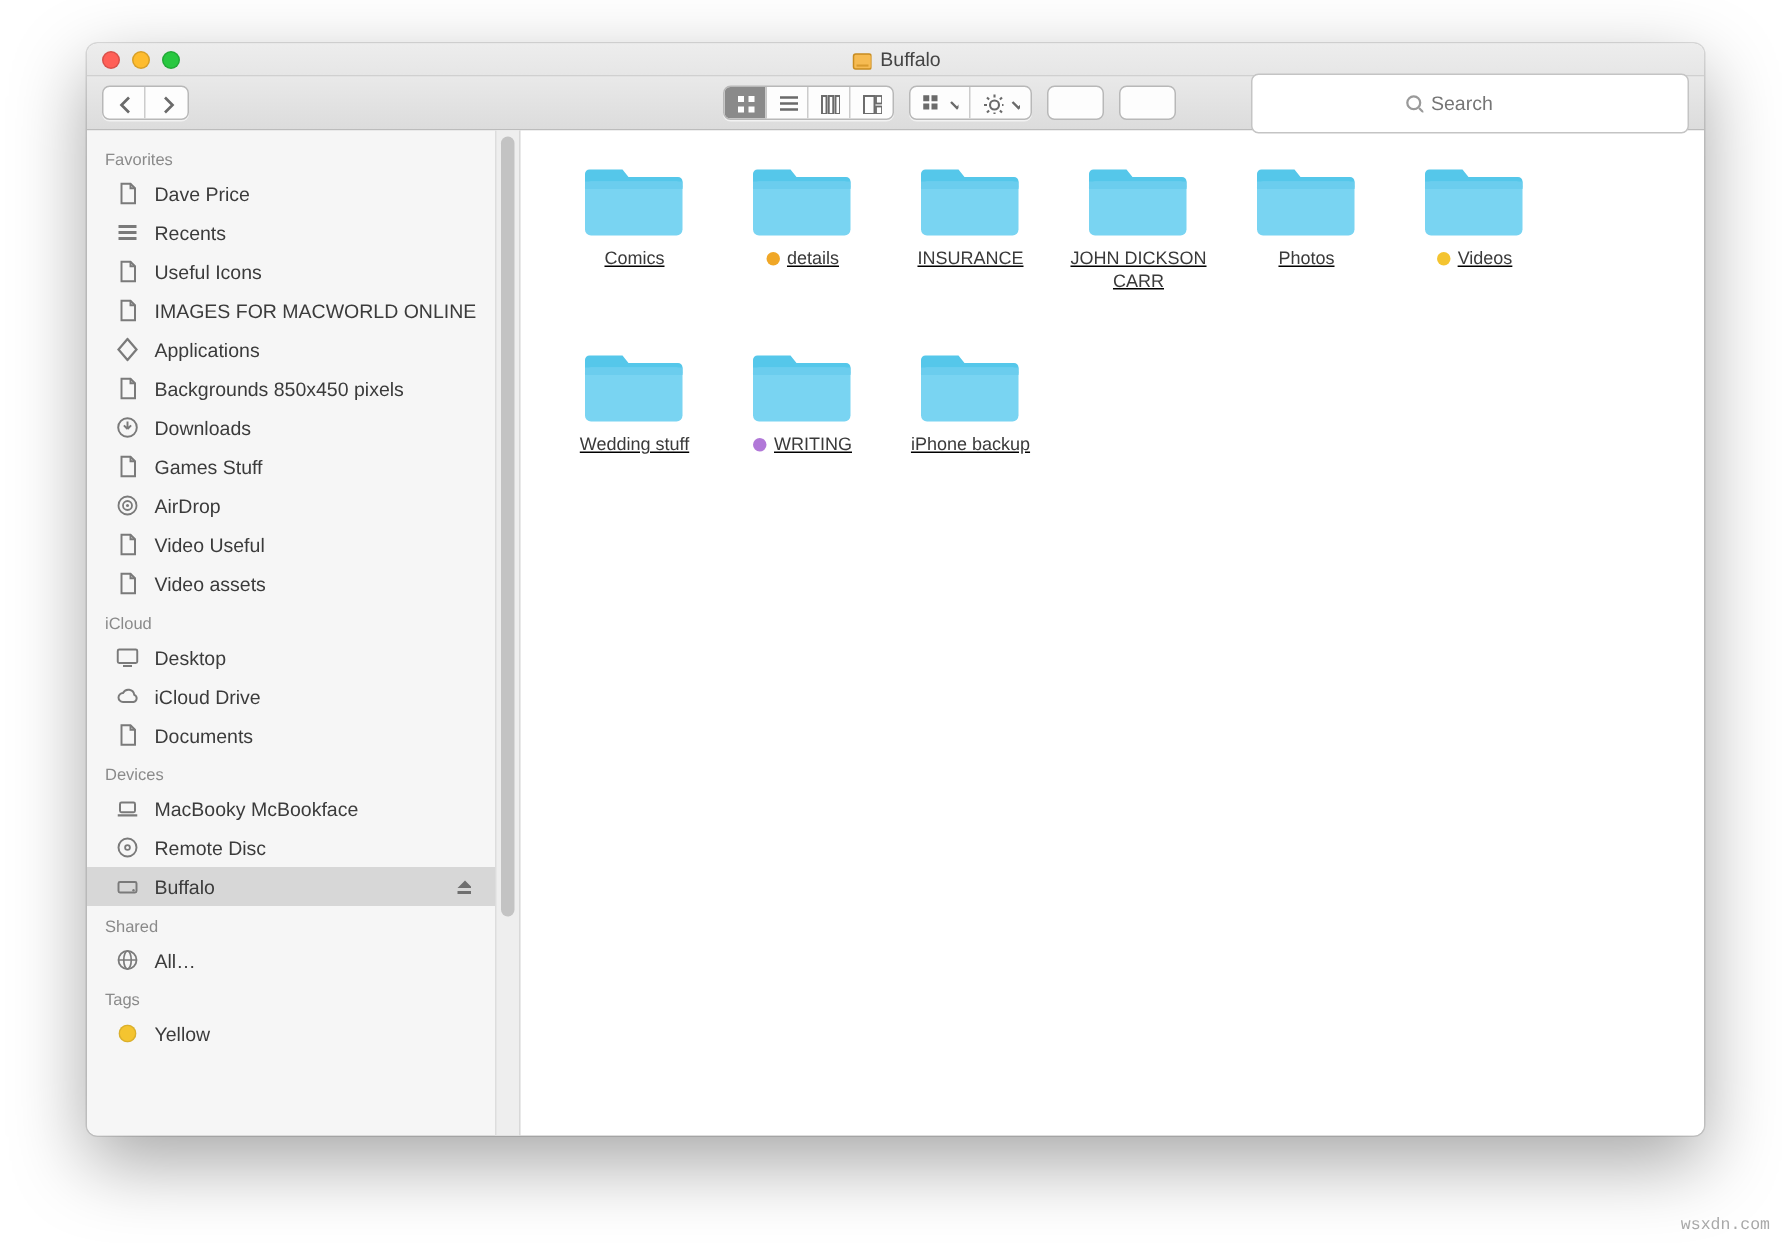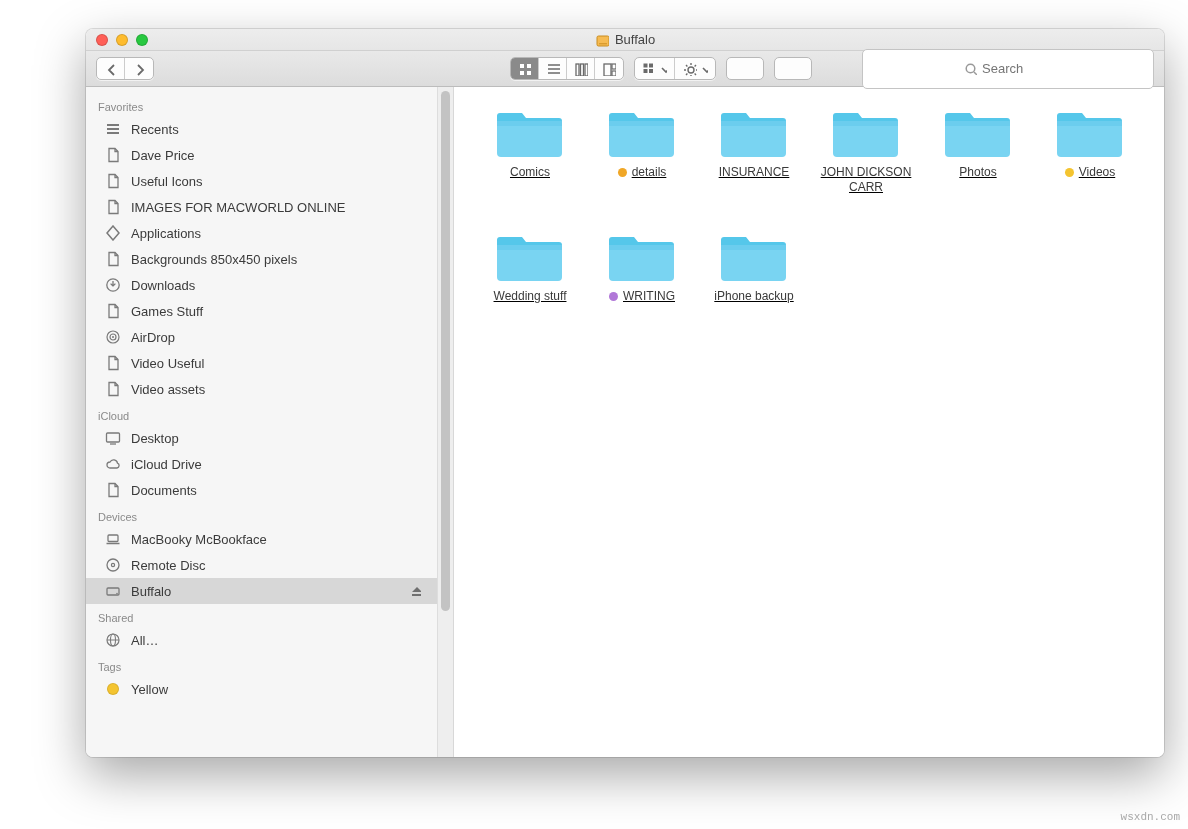--- a/index.html
+++ b/index.html
@@ -1,21 +1,21 @@
 <!DOCTYPE html>
 <html><head>
 <meta charset="utf-8">
 <style>
   * { box-sizing: border-box; margin: 0; padding: 0; font-family: -apple-system, "Helvetica Neue", Arial, sans-serif; }
   body { background: #fff; width: 1188px; height: 829px; position: relative; }
 
   .window {
     position: absolute; left: 58px; top: 29px; width: 1078px; height: 728px;
     background: #fff; border-radius: 7px; box-shadow: 0 18px 50px rgba(0,0,0,.35), 0 0 0 1px rgba(0,0,0,.12);
-    overflow: hidden; display: flex; flex-direction: column; margin-left: 28px;
+    overflow: hidden; display: flex; flex-direction: column;
   }
 
   
   .titlebar { height: 22px; display: flex; align-items: center; justify-content: center;
     background: linear-gradient(#ededed,#e6e6e6); border-bottom: 1px solid #d0d0d0; position: relative; }
   .traffic { position: absolute; left: 10px; top: 5px; display: flex; gap: 8px; }
   .tl { width: 12px; height: 12px; border-radius: 50%; border: .5px solid rgba(0,0,0,.15); }
   .tl.red { background:#ff5f57; } .tl.yel { background:#febc2e; } .tl.grn { background:#28c840; }
   .title { display:flex; align-items:center; gap:6px; font-size:13px; color:#444; }
   .title svg { width:14px; height:14px; }
@@ -33,21 +33,21 @@
   .tb-gap { width:30px; }
   .spacer { flex:1; }
   .search { position:relative; width:292px; height:40px; background:#fff; border:1px solid #c4c4c4; border-radius:5px; display:flex; align-items:center; justify-content:center; color:#9a9a9a; font-size:13px; }
   .search svg { width:13px; height:13px; margin-right:5px; fill:#9a9a9a; }
   .search input { border:none; outline:none; background:transparent; font-size:13px; color:#333; width:70px; }
 
   
   .body { flex:1; display:flex; min-height:0; }
 
   
-  .sidebar { width:368px; background:#f6f6f6; border-right:1px solid #d8d8d8; display:flex; position:relative; }
+  .sidebar { width:289px; background:#f6f6f6; border-right:1px solid #d8d8d8; display:flex; position:relative; }
   .sb-scroll { flex:1; overflow-y:auto; padding:6px 0 10px 0; }
   .sb-track { width:16px; background:#eee; border-left:1px solid #ddd; position:relative; }
   .sb-thumb { position:absolute; left:3px; width:9px; border-radius:5px; background:#c3c3c3; top:4px; height:520px; }
 
   .sb-head { font-size:11px; color:#8a8a8a; padding: 8px 12px 3px 12px; }
   .sb-item { display:flex; align-items:center; gap:9px; padding:4px 10px 4px 18px; font-size:13px; color:#3b3b3b; height:26px; white-space:nowrap; }
   .sb-item.sel { background:#d7d7d7; }
   .sb-item .ic { width:18px; height:18px; display:flex; align-items:center; justify-content:center; color:#7a7a7a; }
   .sb-item .ic svg { width:16px; height:16px; }
   .sb-item .eject { margin-left:auto; margin-right:6px; color:#6f6f6f; }
@@ -276,32 +276,32 @@
   </div>
 
   <div class="body">
 
     <div class="sidebar">
       <div class="sb-scroll" id="sb-scroll">
           <div class="sb-head">Favorites</div>
           <div class="sb-item">
             <span class="ic">
               <svg>
+                <use href="#i-doc"></use>
+              </svg>
+            </span>
+            <span>Dave Price</span>
+          </div>
+          <div class="sb-item">
+            <span class="ic">
+              <svg>
                 <use href="#i-recents"></use>
               </svg>
             </span>
             <span>Recents</span>
-          </div>
-          <div class="sb-item">
-            <span class="ic">
-              <svg>
-                <use href="#i-doc"></use>
-              </svg>
-            </span>
-            <span>Dave Price</span>
           </div>
           <div class="sb-item">
             <span class="ic">
               <svg>
                 <use href="#i-doc"></use>
               </svg>
             </span>
             <span>Useful Icons</span>
           </div>
           <div class="sb-item">

